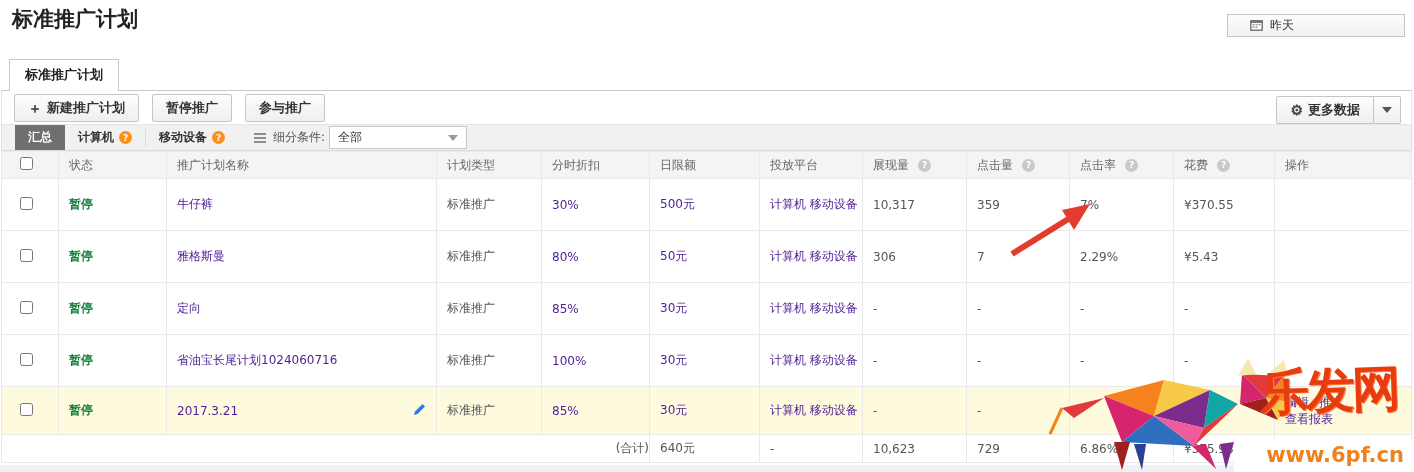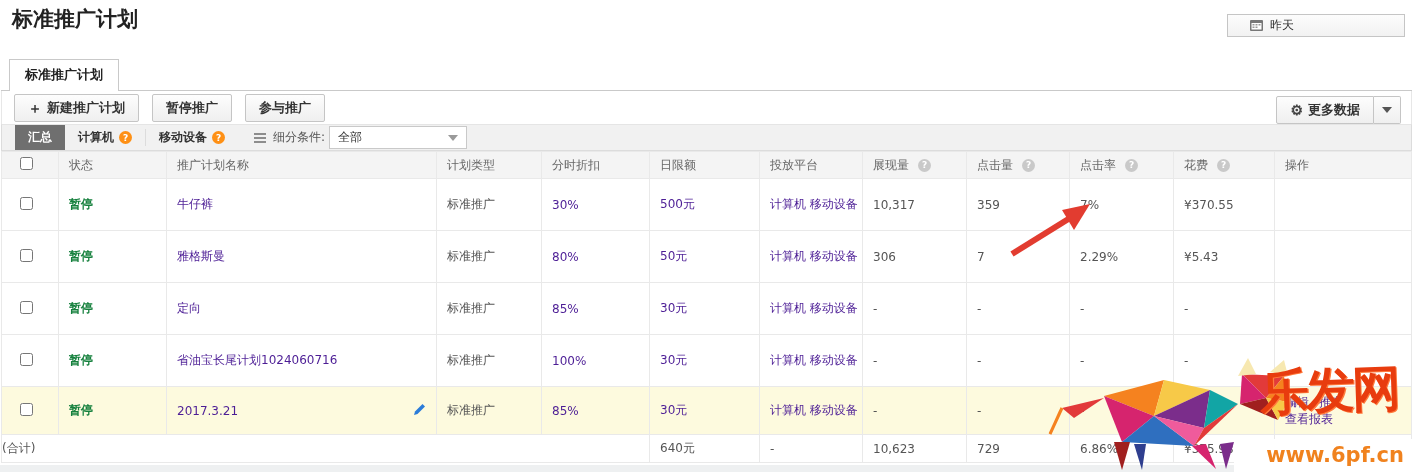--- a/index.html
+++ b/index.html
@@ -62,21 +62,21 @@
   .caret { width:0; height:0; border-left:5px solid transparent; border-right:5px solid transparent; border-top:6px solid #9a9a9a; }
   
   table { border-collapse:collapse; width:1410px; table-layout:fixed; background:#fff; }
   th, td { border:1px solid #e9e9e9; padding:0 0 0 10px; text-align:left; vertical-align:middle; overflow:hidden; }
   thead tr { height:27px; background:#f4f4f4; }
   th { font-weight:400; color:#666; }
   th .hcell { display:flex; align-items:center; gap:9px; }
   tbody tr.data { height:52px; background:#fff; }
   tbody tr.data.hl { background:#fdfade; height:48px; }
   tr.summary { height:28px; background:#fff; }
-  tr.summary td.total { text-align:left; color:#555; padding-left:0; }
+  tr.summary td.total { text-align:right; color:#555; padding-left:0; }
   .status { color:#15803d; font-weight:700; }
   .link { color:#4c1d95; cursor:pointer; }
   .num { color:#555; }
   input[type=checkbox] { width:13px; height:13px; margin:0 0 0 8px; }
   .name-cell { position:relative; }
   .pencil { position:absolute; right:10px; top:50%; transform:translateY(-50%); cursor:pointer; }
   .act-line { line-height:17px; white-space:nowrap; }
   .act-line a { margin-right:10px; }
   .actions-inner { padding:4px 0; }
   

